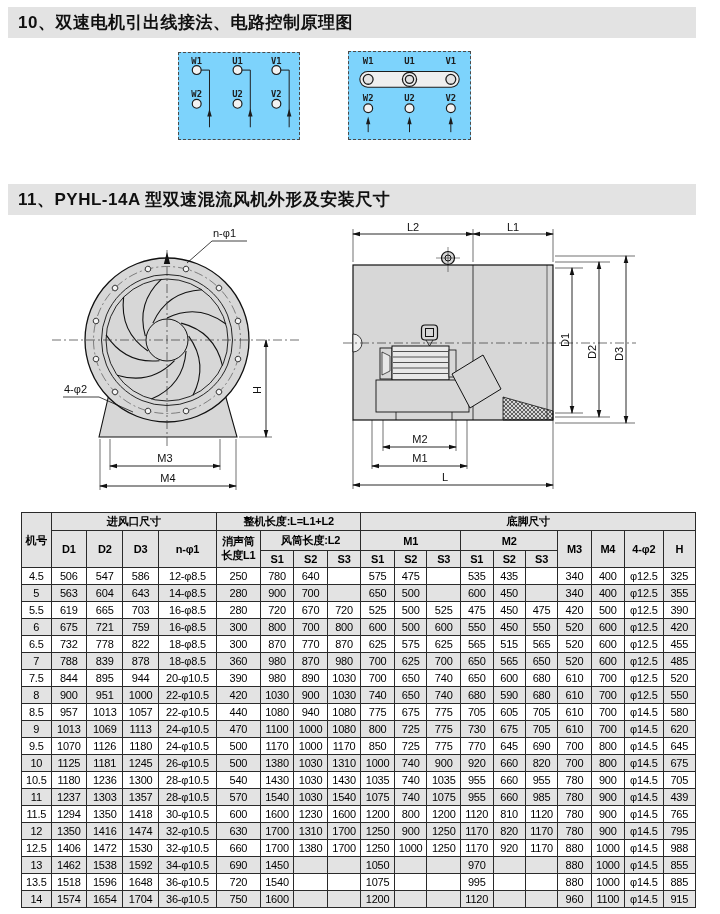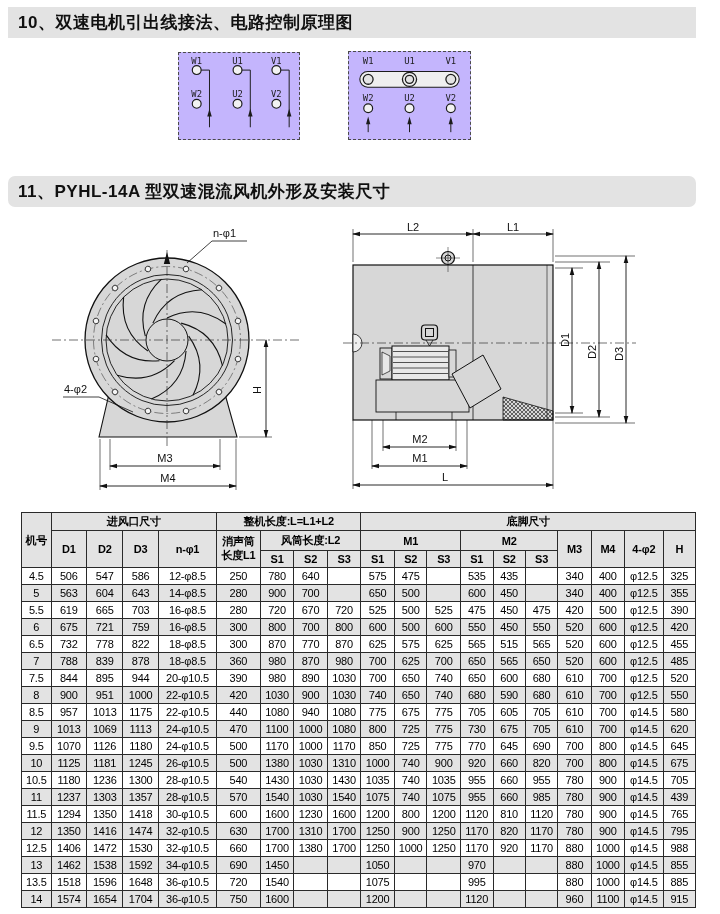--- a/index.html
+++ b/index.html
@@ -4,23 +4,23 @@
 <style>
   * { box-sizing: border-box; }
   html, body { margin:0; padding:0; width:720px; height:914px; background:#ffffff;
     font-family:"Liberation Sans", sans-serif; overflow:hidden; }
   .page { position:absolute; inset:0; width:696px; height:914px; background:#fff; }
 
   .section-bar { position:absolute; left:8px; width:688px; height:31px; background:#e3e3e3; }
   .section-bar .bar-title { margin:0; font-size:17px; line-height:31px; padding-left:10px;
     font-weight:bold; color:#101010; letter-spacing:.5px; white-space:nowrap; }
   #bar-10 { top:7px; }
-  #bar-11 { top:176px;border-radius:7px; }
-
-  .wirebox { position:absolute; background:#c4b5fd; border:1.6px dashed #4a4a4a; }
+  #bar-11 { top:184px; }
+
+  .wirebox { position:absolute; background:#7dd3fc; border:1.6px dashed #4a4a4a;font-weight:bold; }
   #wirebox-low  { left:178px; top:52px; width:122px; height:88px; }
   #wirebox-high { left:348px; top:51px; width:123px; height:89px; }
   .wirebox svg { position:absolute; inset:0; }
 
   .wire-caption { position:absolute; top:149px; width:160px; text-align:center;
     font-size:13px; color:#101010; letter-spacing:1px;margin-top:34px; }
   #caption-low  { left:159px; }
   #caption-high { left:330px; }
 
   #drawing { position:absolute; left:0; top:222px; width:720px; height:290px; }
@@ -453,21 +453,21 @@
           <td>680</td>
           <td>610</td>
           <td>700</td>
           <td>φ12.5</td>
           <td>550</td>
         </tr>
         <tr>
           <td>8.5</td>
           <td>957</td>
           <td>1013</td>
-          <td>1175</td>
+          <td>1057</td>
           <td>22-φ10.5</td>
           <td>440</td>
           <td>1080</td>
           <td>940</td>
           <td>1080</td>
           <td>775</td>
           <td>675</td>
           <td>775</td>
           <td>705</td>
           <td>605</td>

